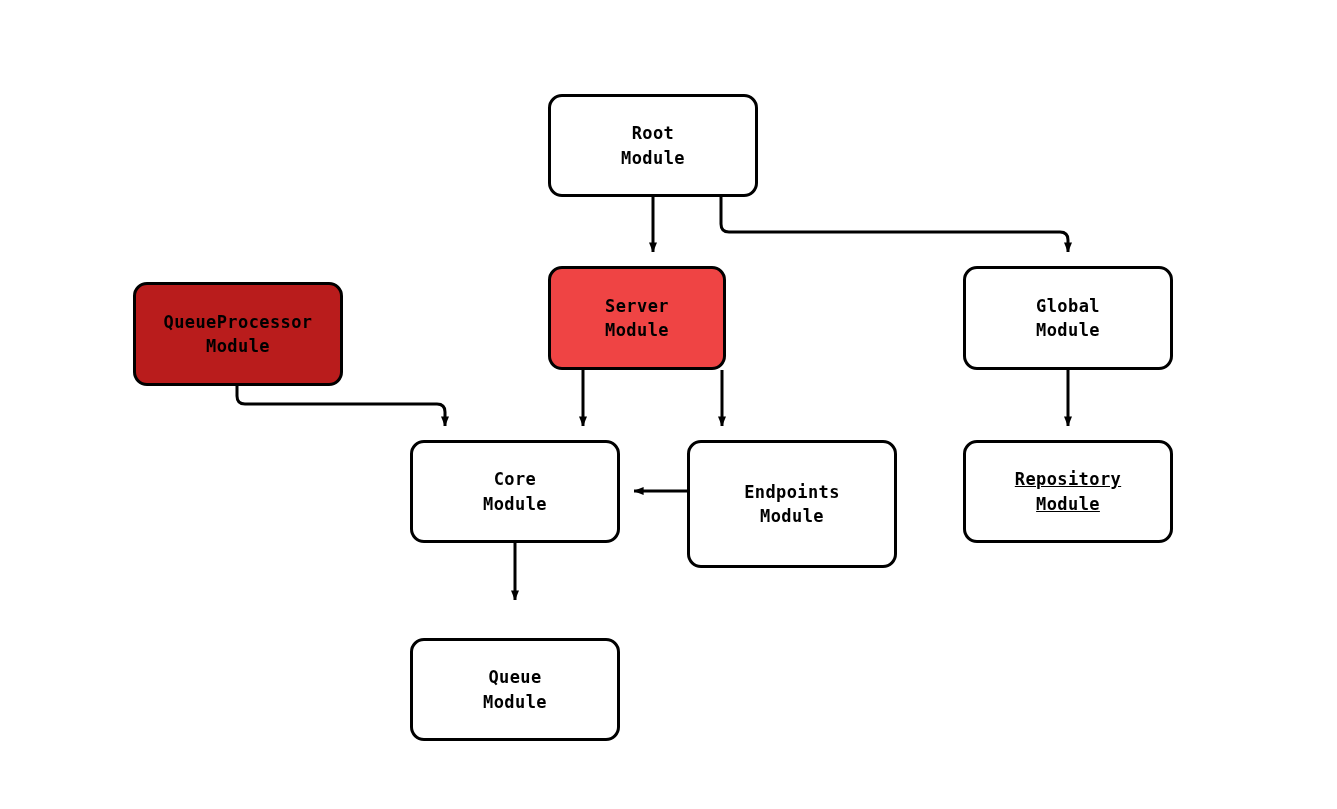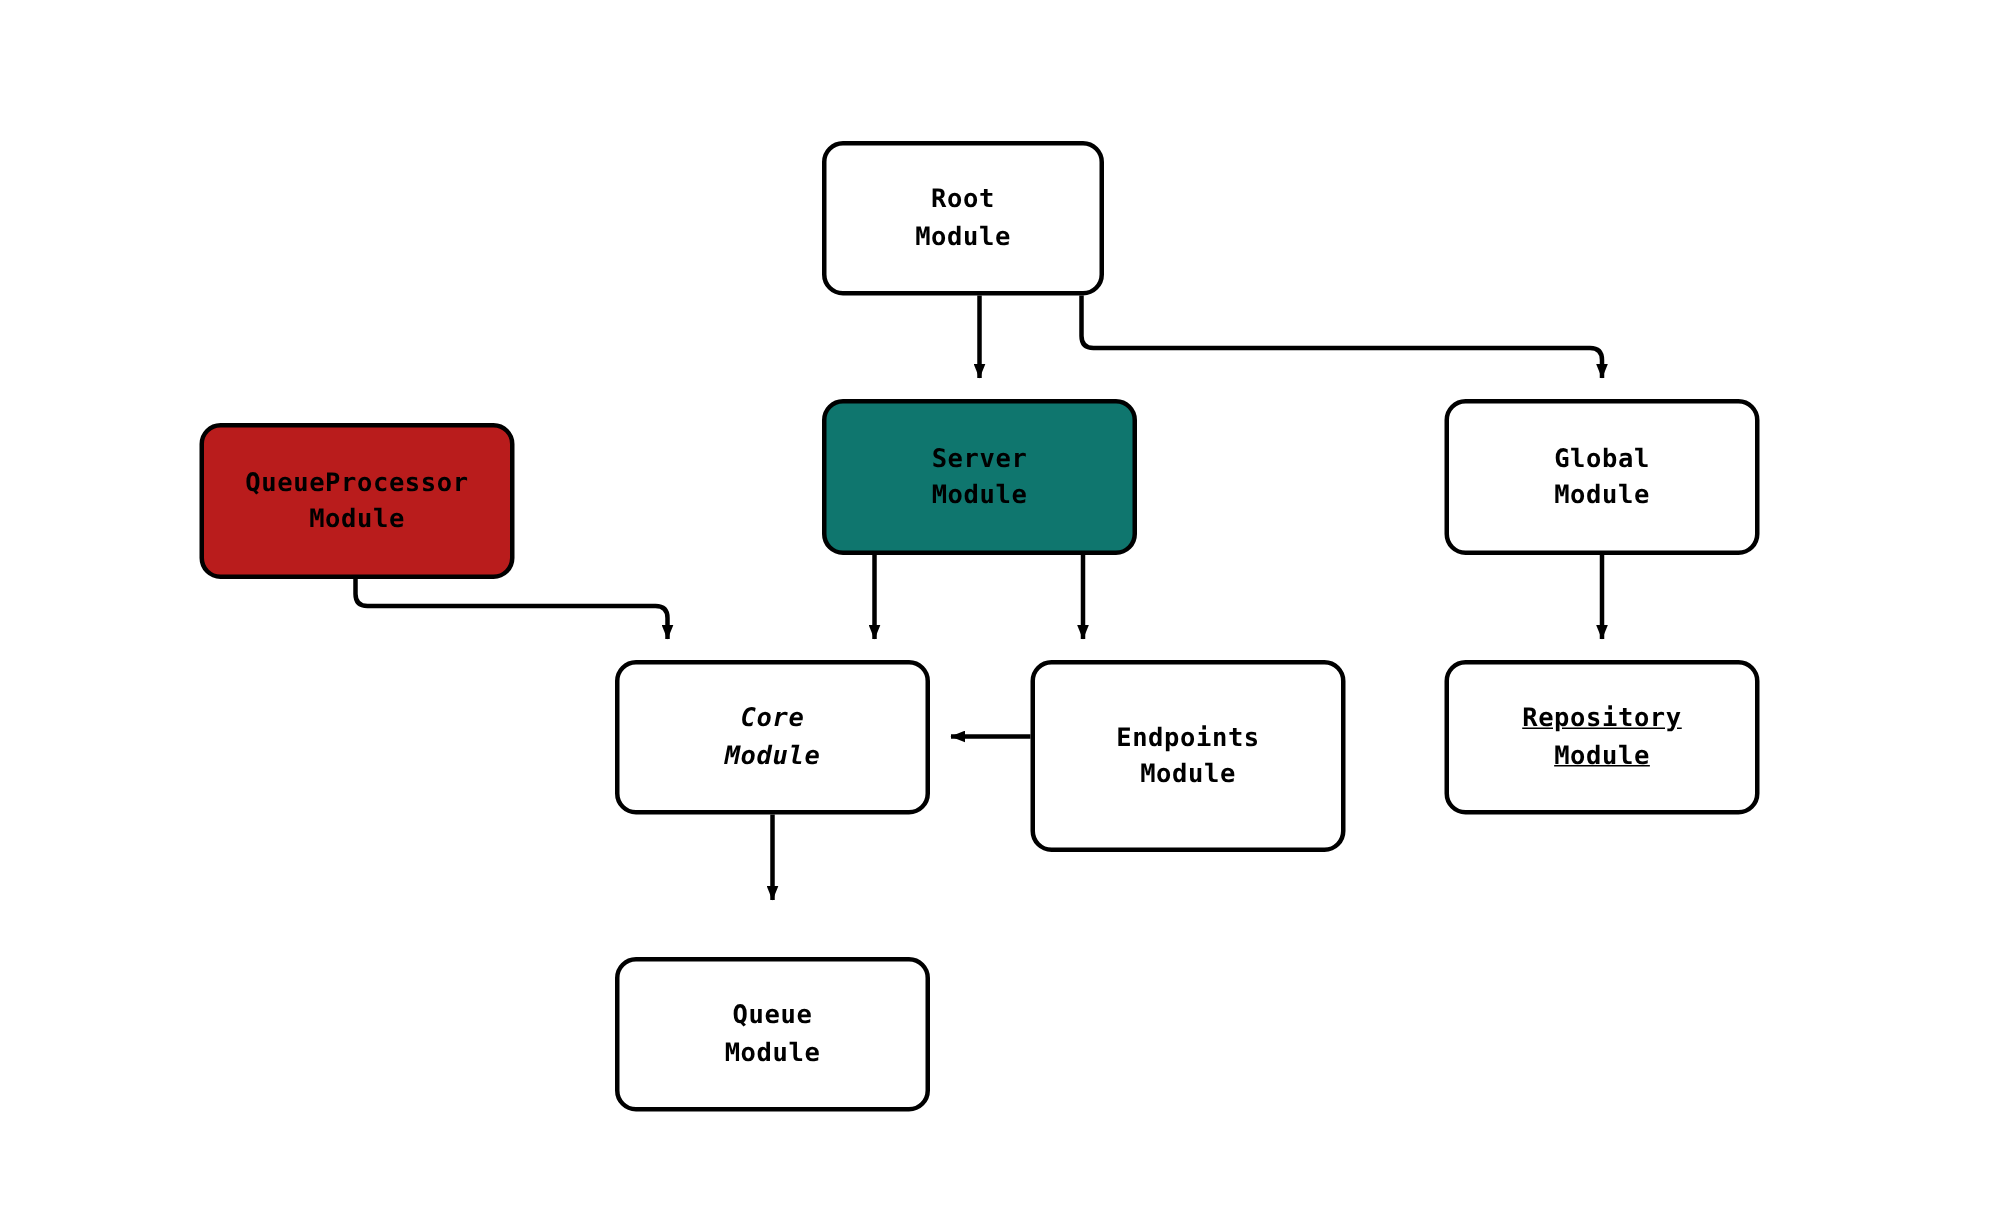--- a/index.html
+++ b/index.html
@@ -63,37 +63,37 @@
         <path d="M 583 370 L 583 426" marker-end="url(#arrowhead)"></path>
         <path d="M 722 370 L 722 426" marker-end="url(#arrowhead)"></path>
         <path d="M 237 370 L 237 396 Q 237 404 245 404 L 437 404 Q 445 404 445 412 L 445 426" marker-end="url(#arrowhead)"></path>
         <path d="M 687 491 L 634 491" marker-end="url(#arrowhead)"></path>
         <path d="M 1068 370 L 1068 426" marker-end="url(#arrowhead)"></path>
         <path d="M 515 543 L 515 600" marker-end="url(#arrowhead)"></path>
       </g>
   </svg>
 
   <div id="nodes">
-      <div class="node" style="left: 548px; top: 94px; width: 188px; height: 103px; border-color: rgb(0, 0, 0); border-width: 3px; background: rgb(255, 255, 255);">
+      <div class="node" style="left: 548px; top: 94px; width: 210px; height: 103px; border-color: rgb(0, 0, 0); border-width: 3px; background: rgb(255, 255, 255);">
         <span class="l1">Root</span>
         <span class="l2">Module</span>
       </div>
       <div class="node" style="left: 133px; top: 282px; width: 210px; height: 104px; border-color: rgb(0, 0, 0); border-width: 3px; background: #b91c1c;">
         <span class="l1">QueueProcessor</span>
         <span class="l2">Module</span>
       </div>
-      <div class="node" style="left: 548px; top: 266px; width: 210px; height: 104px; border-color: rgb(0, 0, 0); border-width: 3px; background: #0f766e;">
+      <div class="node" style="left: 548px; top: 266px; width: 178px; height: 104px; border-color: rgb(0, 0, 0); border-width: 3px; background: #ef4444;">
         <span class="l1">Server</span>
         <span class="l2">Module</span>
       </div>
       <div class="node" style="left: 963px; top: 266px; width: 210px; height: 104px; border-color: rgb(0, 0, 0); border-width: 3px; background: rgb(255, 255, 255);">
         <span class="l1">Global</span>
         <span class="l2">Module</span>
       </div>
-      <div class="node" style="left: 410px; top: 440px; width: 210px; height: 103px; border-color: rgb(0, 0, 0); border-width: 3px; background: rgb(255, 255, 255); font-style: italic;">
+      <div class="node" style="left: 410px; top: 440px; width: 210px; height: 103px; border-color: rgb(0, 0, 0); border-width: 3px; background: rgb(255, 255, 255);">
         <span class="l1">Core</span>
         <span class="l2">Module</span>
       </div>
       <div class="node" style="left: 687px; top: 440px; width: 210px; height: 128px; border-color: rgb(0, 0, 0); border-width: 3px; background: rgb(255, 255, 255);">
         <span class="l1">Endpoints</span>
         <span class="l2">Module</span>
       </div>
       <div class="node" style="left: 963px; top: 440px; width: 210px; height: 103px; border-color: rgb(0, 0, 0); border-width: 3px; background: rgb(255, 255, 255); text-decoration: underline;">
         <span class="l1">Repository</span>
         <span class="l2">Module</span>

